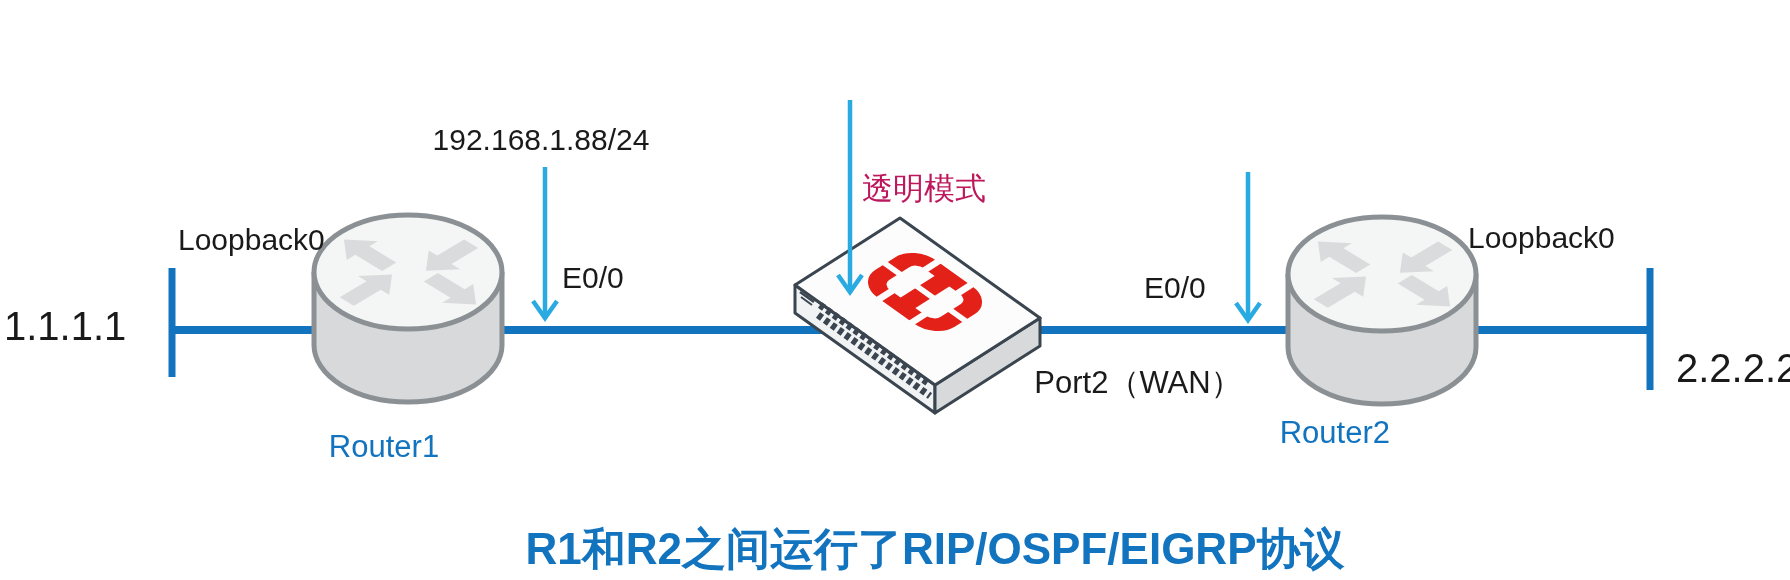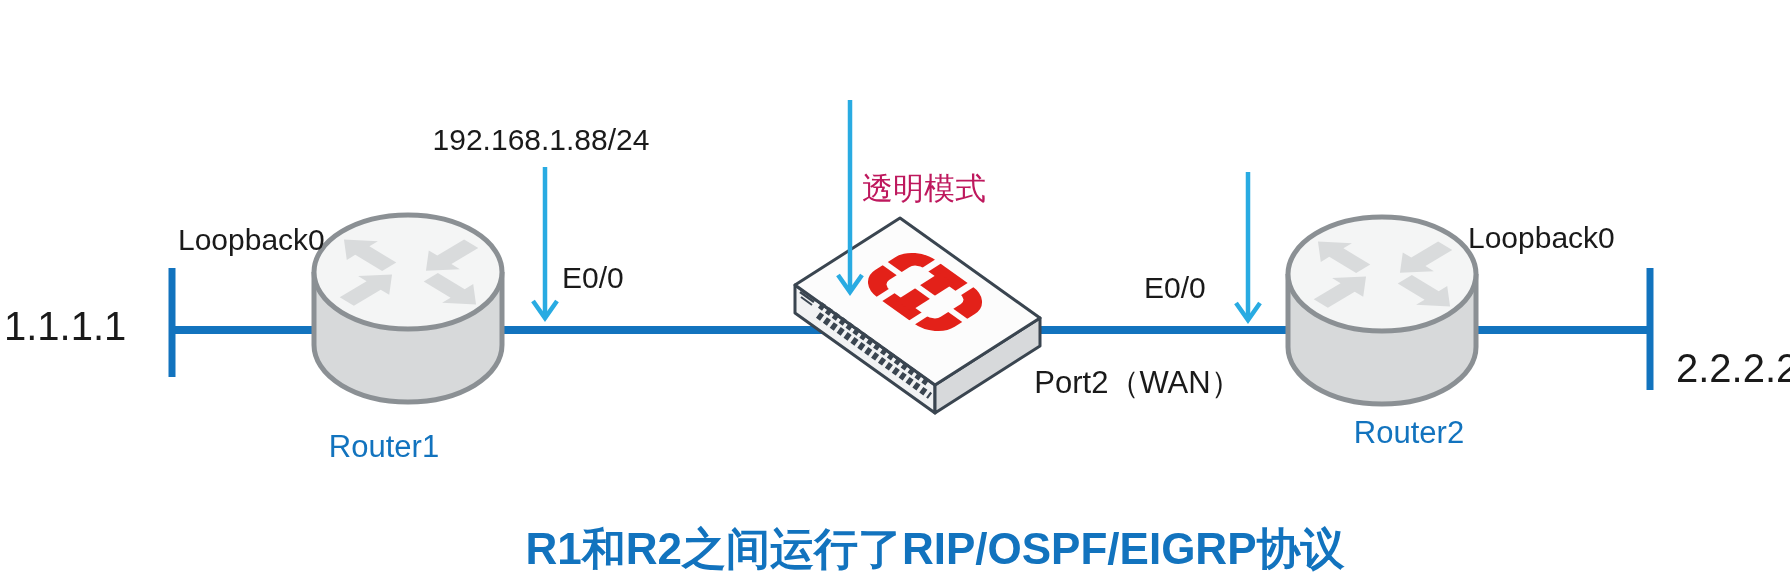--- a/index.html
+++ b/index.html
@@ -112,17 +112,17 @@
 
   <div class="abs t30 black" style="left:178px;top:220px;">Loopback0</div>
   <div class="abs t30 black" style="left:1468px;top:218px;">Loopback0</div>
 
   <div class="abs t32 black" style="left:4px;top:302px;">1.1.1.1</div>
   <div class="abs t32 black" style="left:1676px;top:304px;margin-top:40px;">2.2.2.2</div>
 
   <div class="abs t31 black center" style="left:1008px;top:364px;width:260px;">Port2（WAN）</div>
 
   <div class="abs t31 blue center" style="left:284px;top:408px;width:200px;margin-top:20px;">Router1</div>
-  <div class="abs t31 blue center" style="left:1309px;top:414px;width:200px;">Router2</div>
+  <div class="abs t31 blue center" style="left:1190px;top:414px;width:200px;text-align:right;">Router2</div>
 
   <div class="abs caption blue center" style="left:450px;top:520px;width:970px;">R1和R2之间运行了RIP/OSPF/EIGRP协议</div>
 
 </div>
 
 </body></html>

